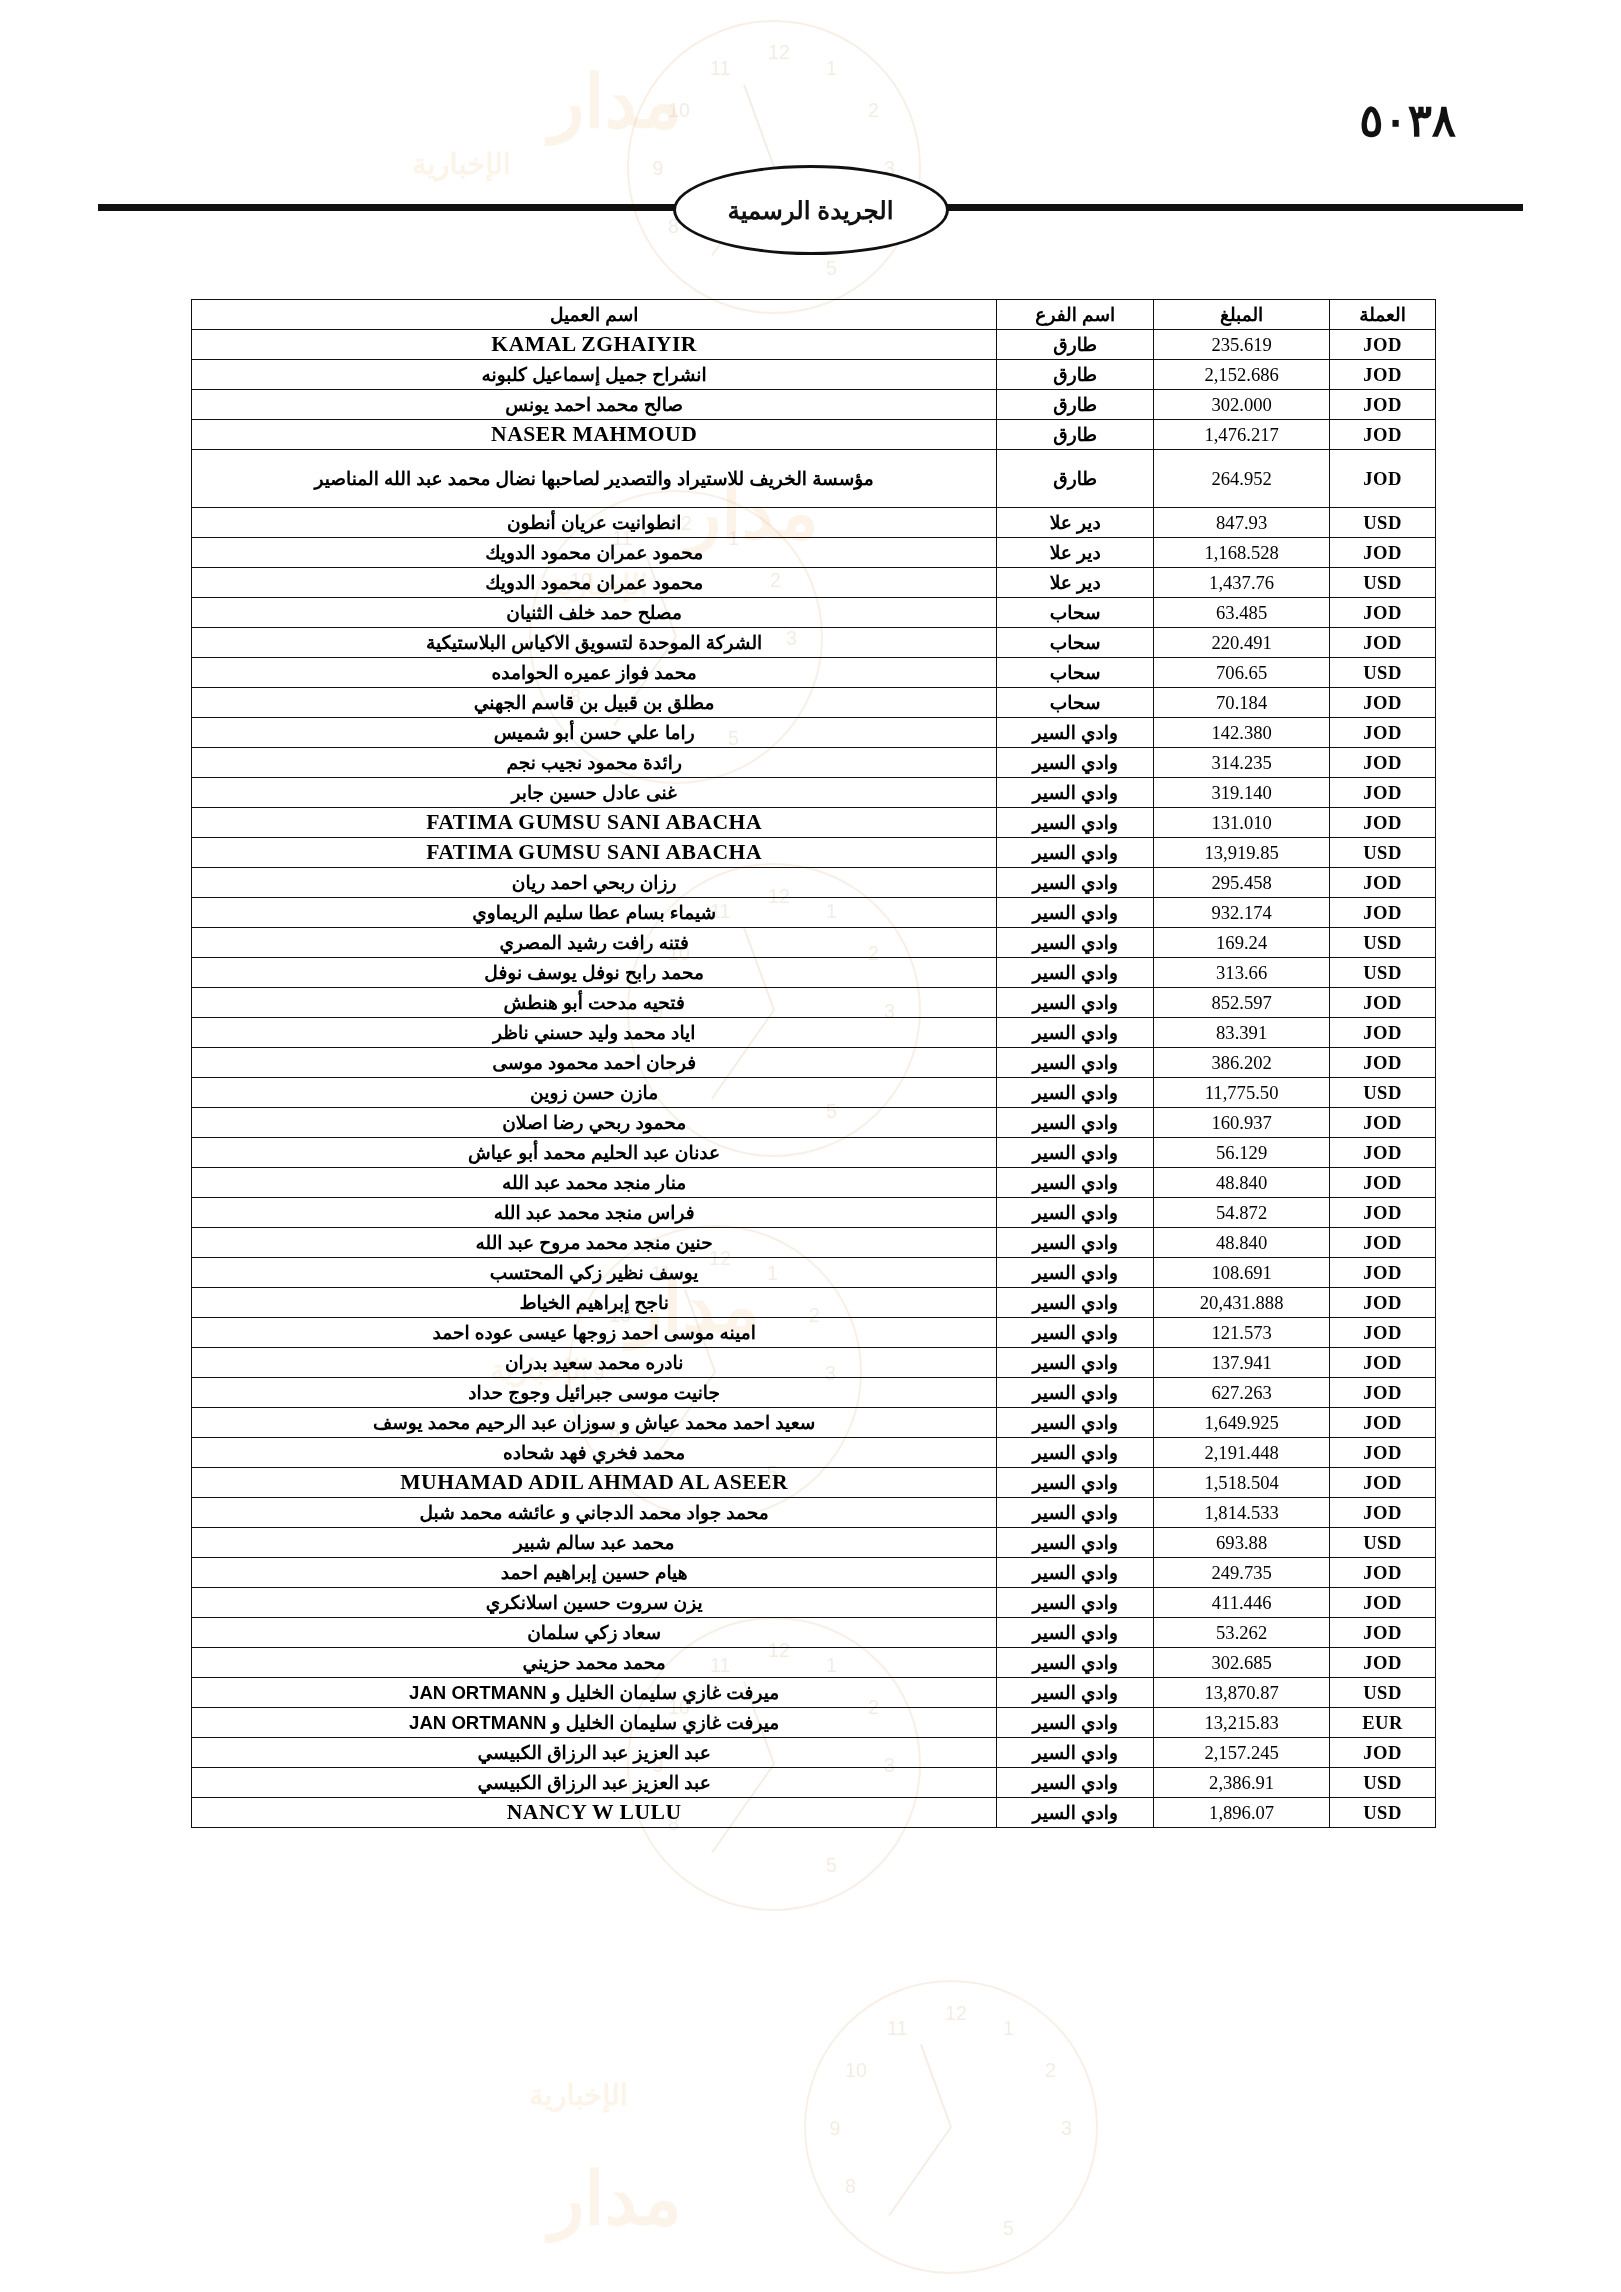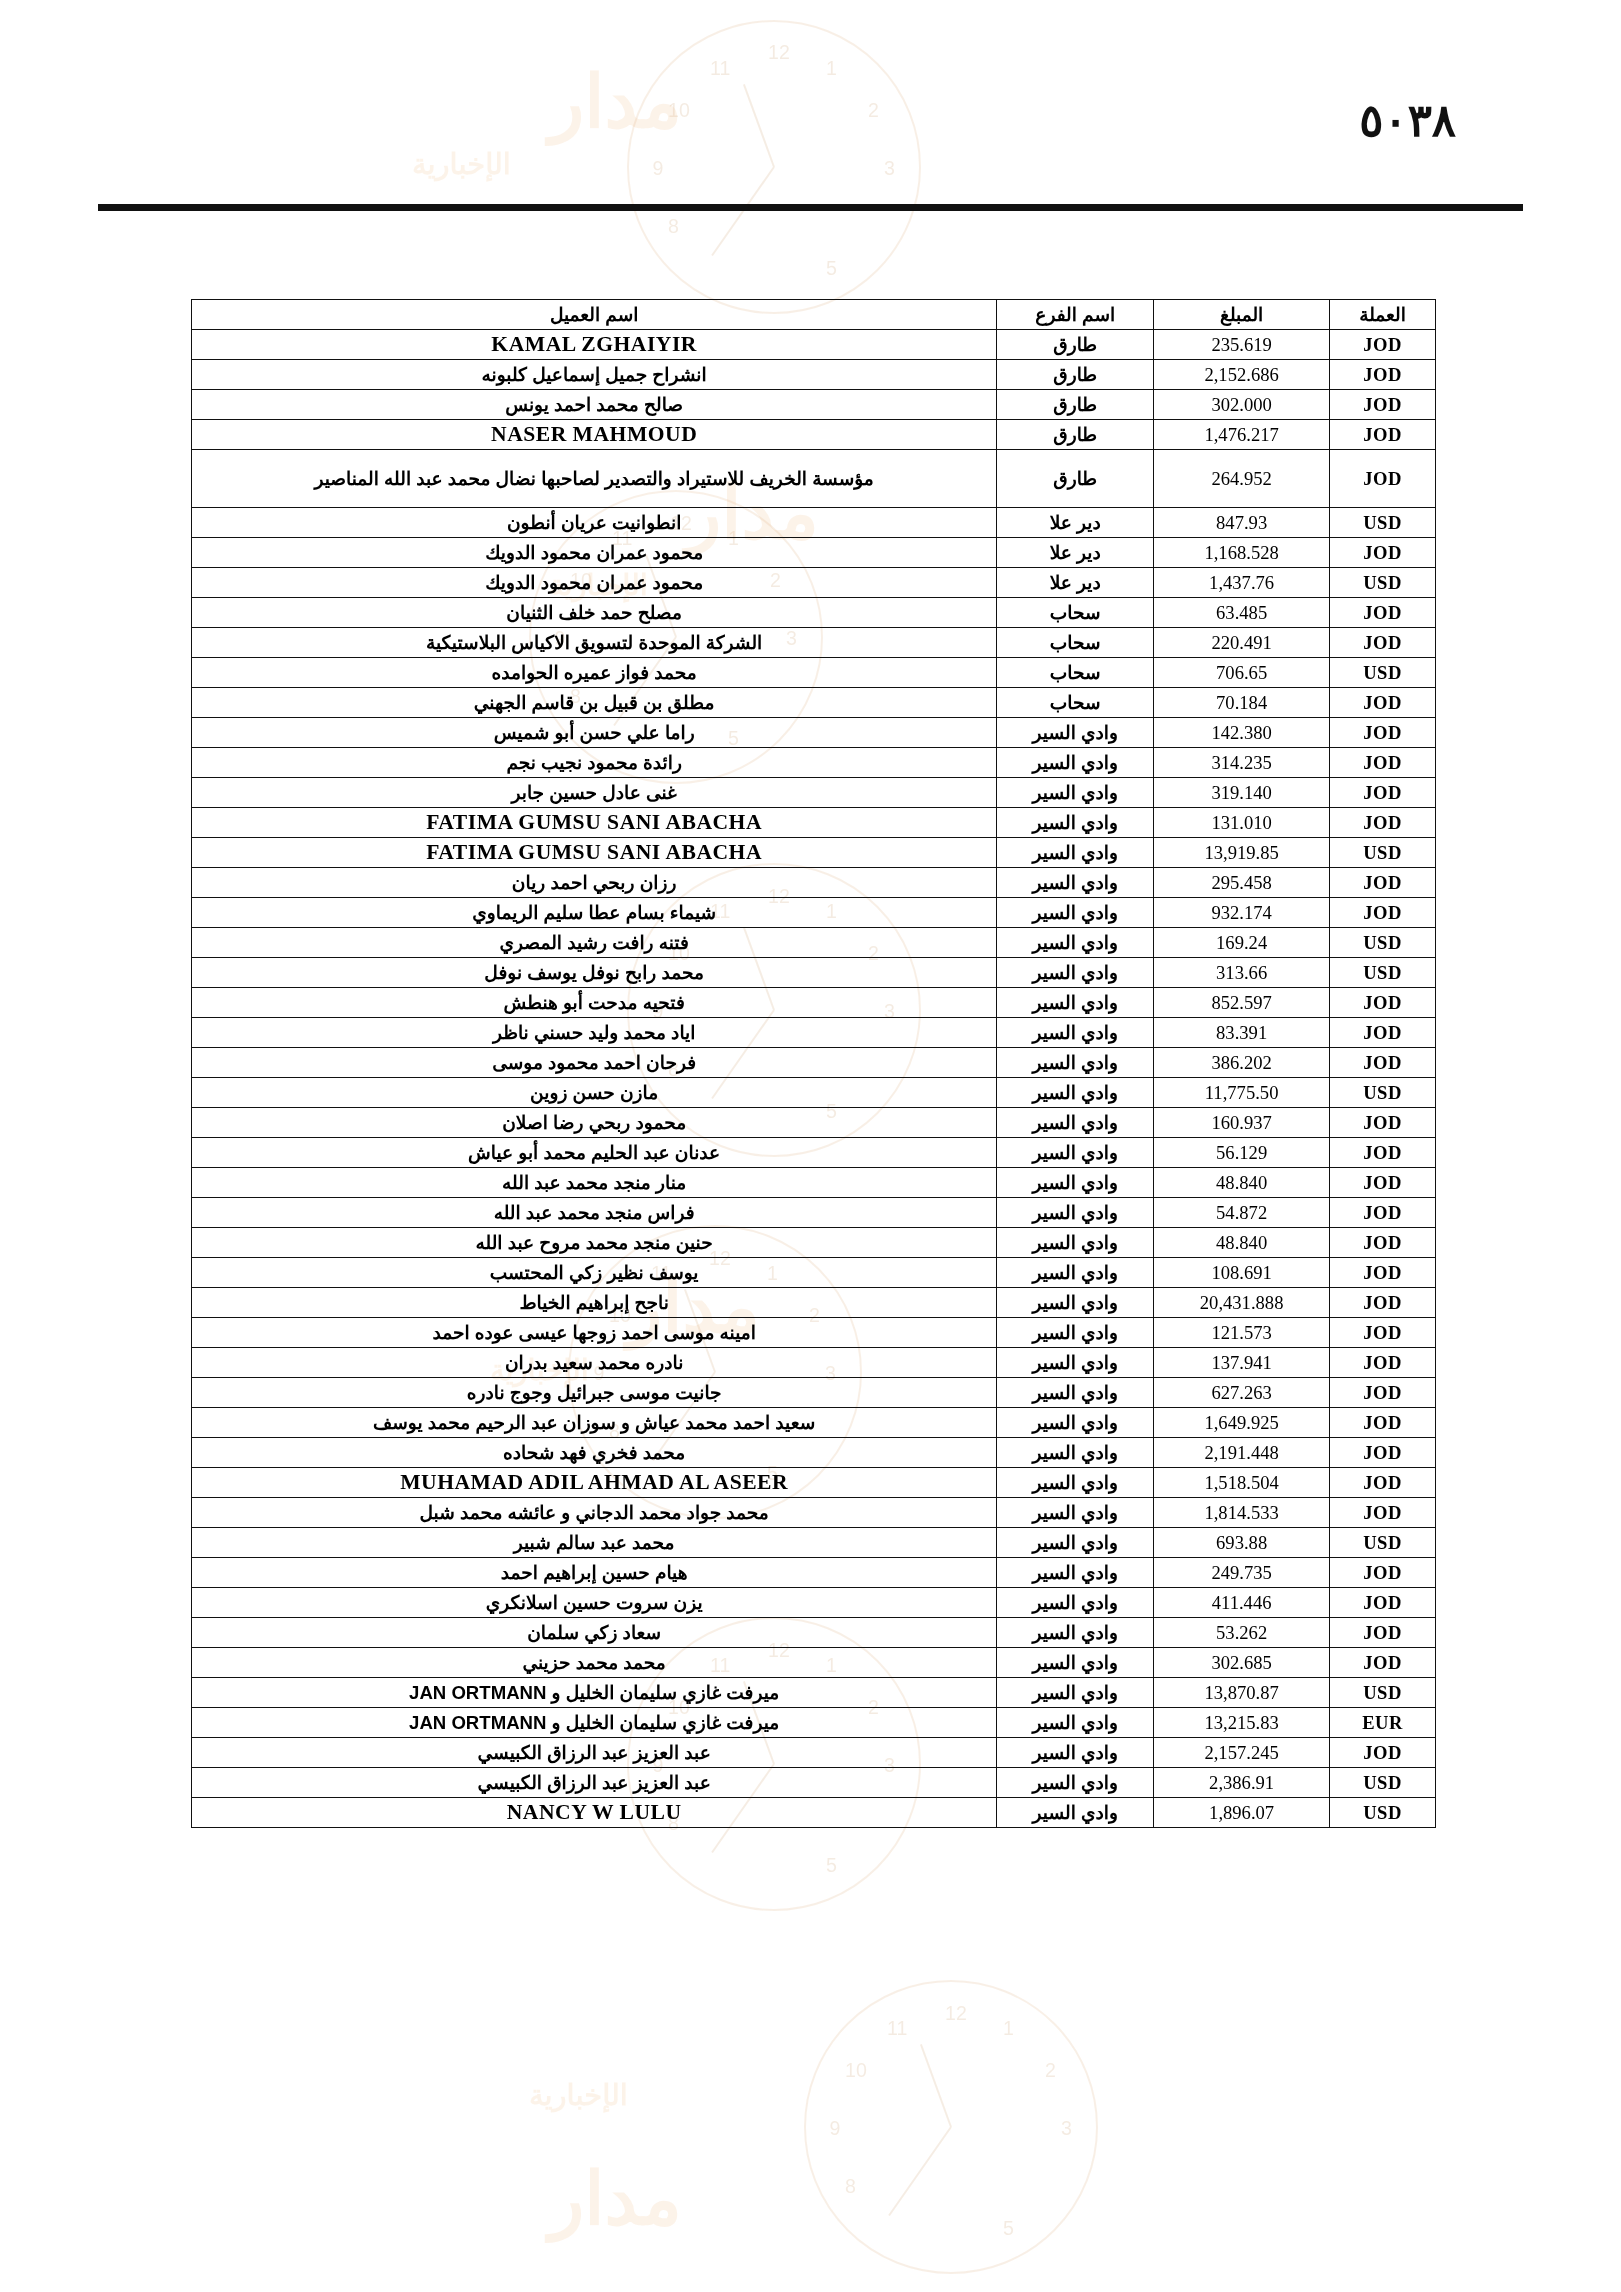--- a/index.html
+++ b/index.html
@@ -253,20 +253,23 @@
   <div class="wm wm-text wm-sub" style="left:412px; top:147px;">الإخبارية</div>
   <div class="wm wm-text wm-madar" style="left:686px; top:470px;">مدار</div>
   <div class="wm wm-text wm-sub" style="left:549px; top:568px;">الإخبارية</div>
   <div class="wm wm-text wm-madar" style="left:627px; top:1264px;">مدار</div>
   <div class="wm wm-text wm-sub" style="left:490px; top:1353px;">الإخبارية</div>
   <div class="wm wm-text wm-madar" style="left:549px; top:2156px;">مدار</div>
   <div class="wm wm-text wm-sub" style="left:529px; top:2078px;">الإخبارية</div>
 
   <div class="page-number">٥٠٣٨</div>
   <div class="head-rule"></div>
+  <div class="head-oval">
+    <span>الجريدة الرسمية</span>
+  </div>
 
   <div class="table-wrap">
     <table class="listing">
       <colgroup>
         <col class="col-cur">
           <col class="col-amt">
           <col class="col-br">
           <col class="col-name">
       </colgroup>
       <thead>
@@ -479,21 +482,21 @@
           <tr>
             <td class="cur">JOD</td>
             <td class="amt">137.941</td>
             <td class="branch">وادي السير</td>
             <td class="name">نادره محمد سعيد بدران</td>
           </tr>
           <tr>
             <td class="cur">JOD</td>
             <td class="amt">627.263</td>
             <td class="branch">وادي السير</td>
-            <td class="name">جانيت موسى جبرائيل وجوج نادره</td>
+            <td class="name">جانيت موسى جبرائيل وجوج حداد</td>
           </tr>
           <tr>
             <td class="cur">JOD</td>
             <td class="amt">1,649.925</td>
             <td class="branch">وادي السير</td>
             <td class="name">سعيد احمد محمد عياش و سوزان عبد الرحيم محمد يوسف</td>
           </tr>
           <tr>
             <td class="cur">JOD</td>
             <td class="amt">2,191.448</td>

